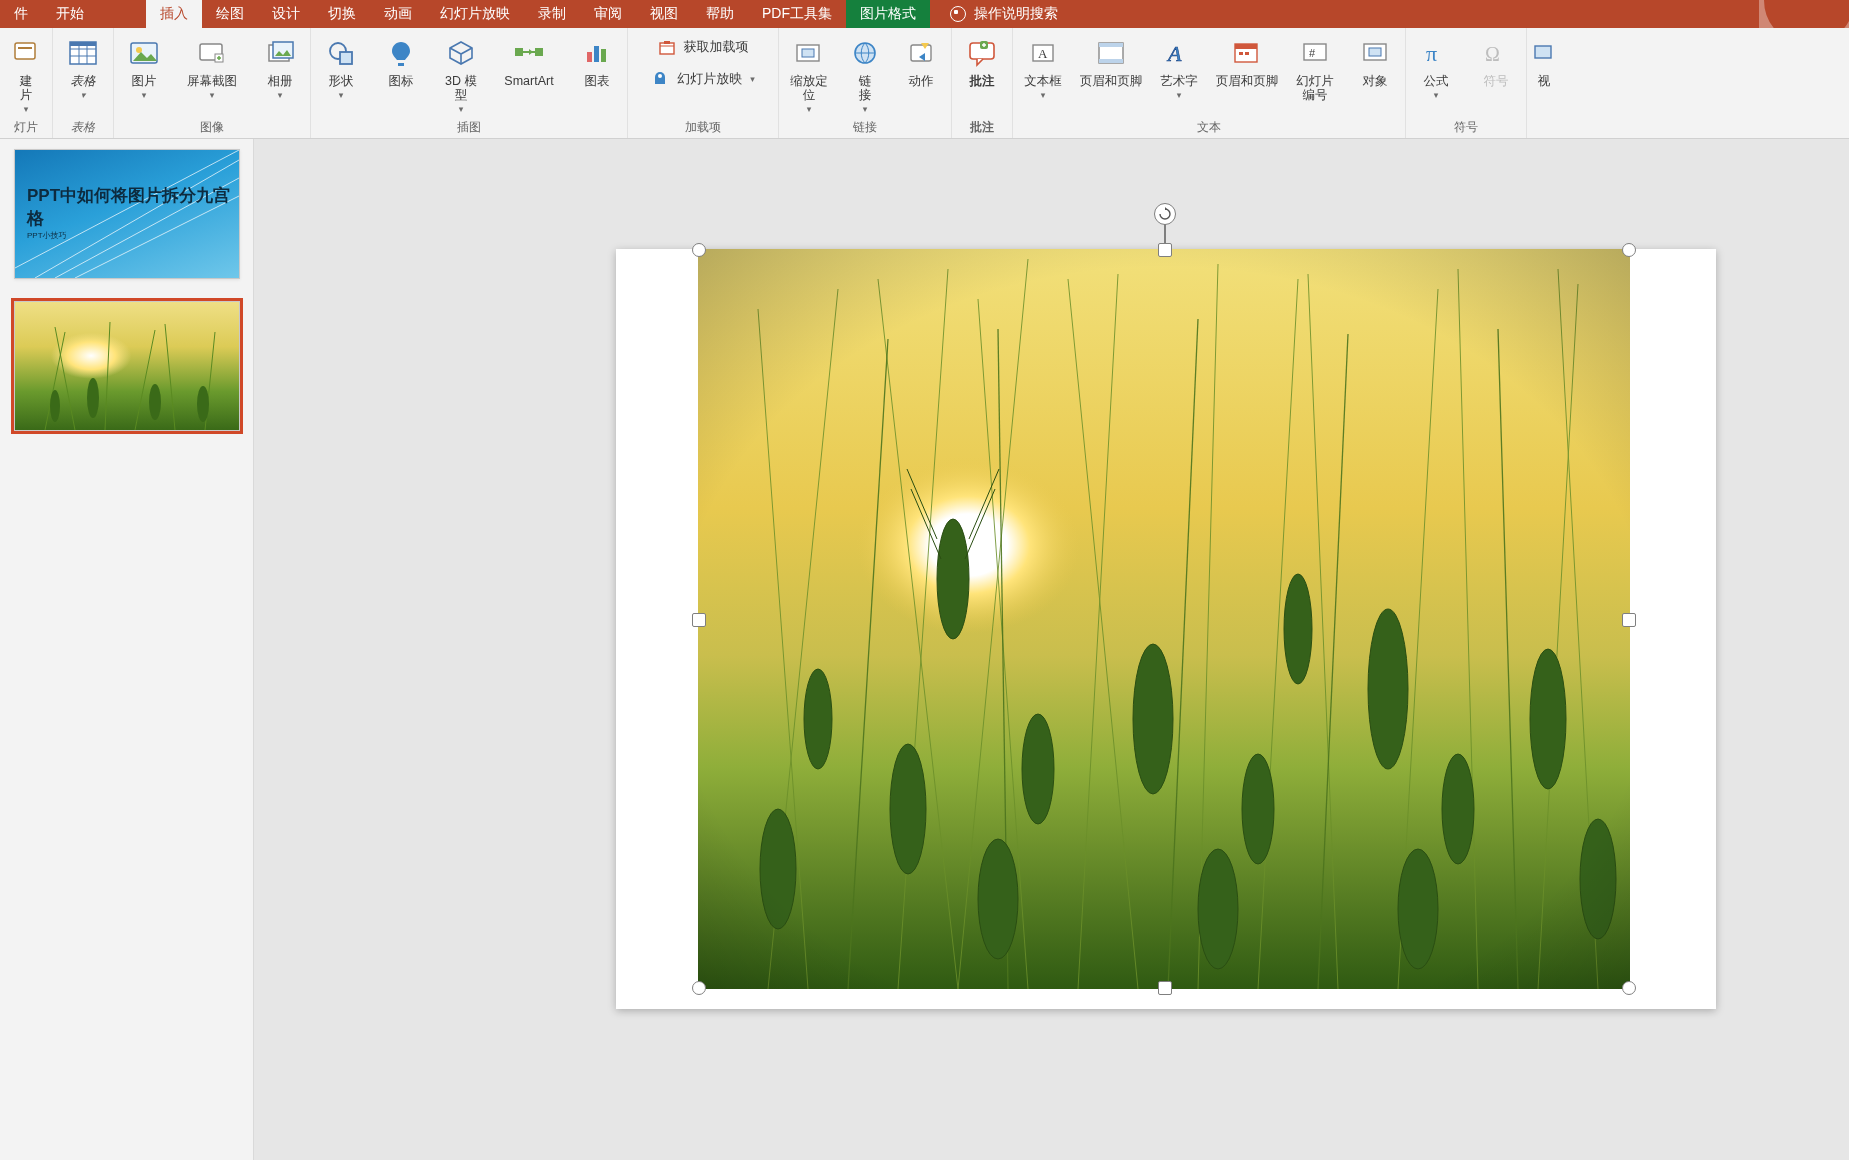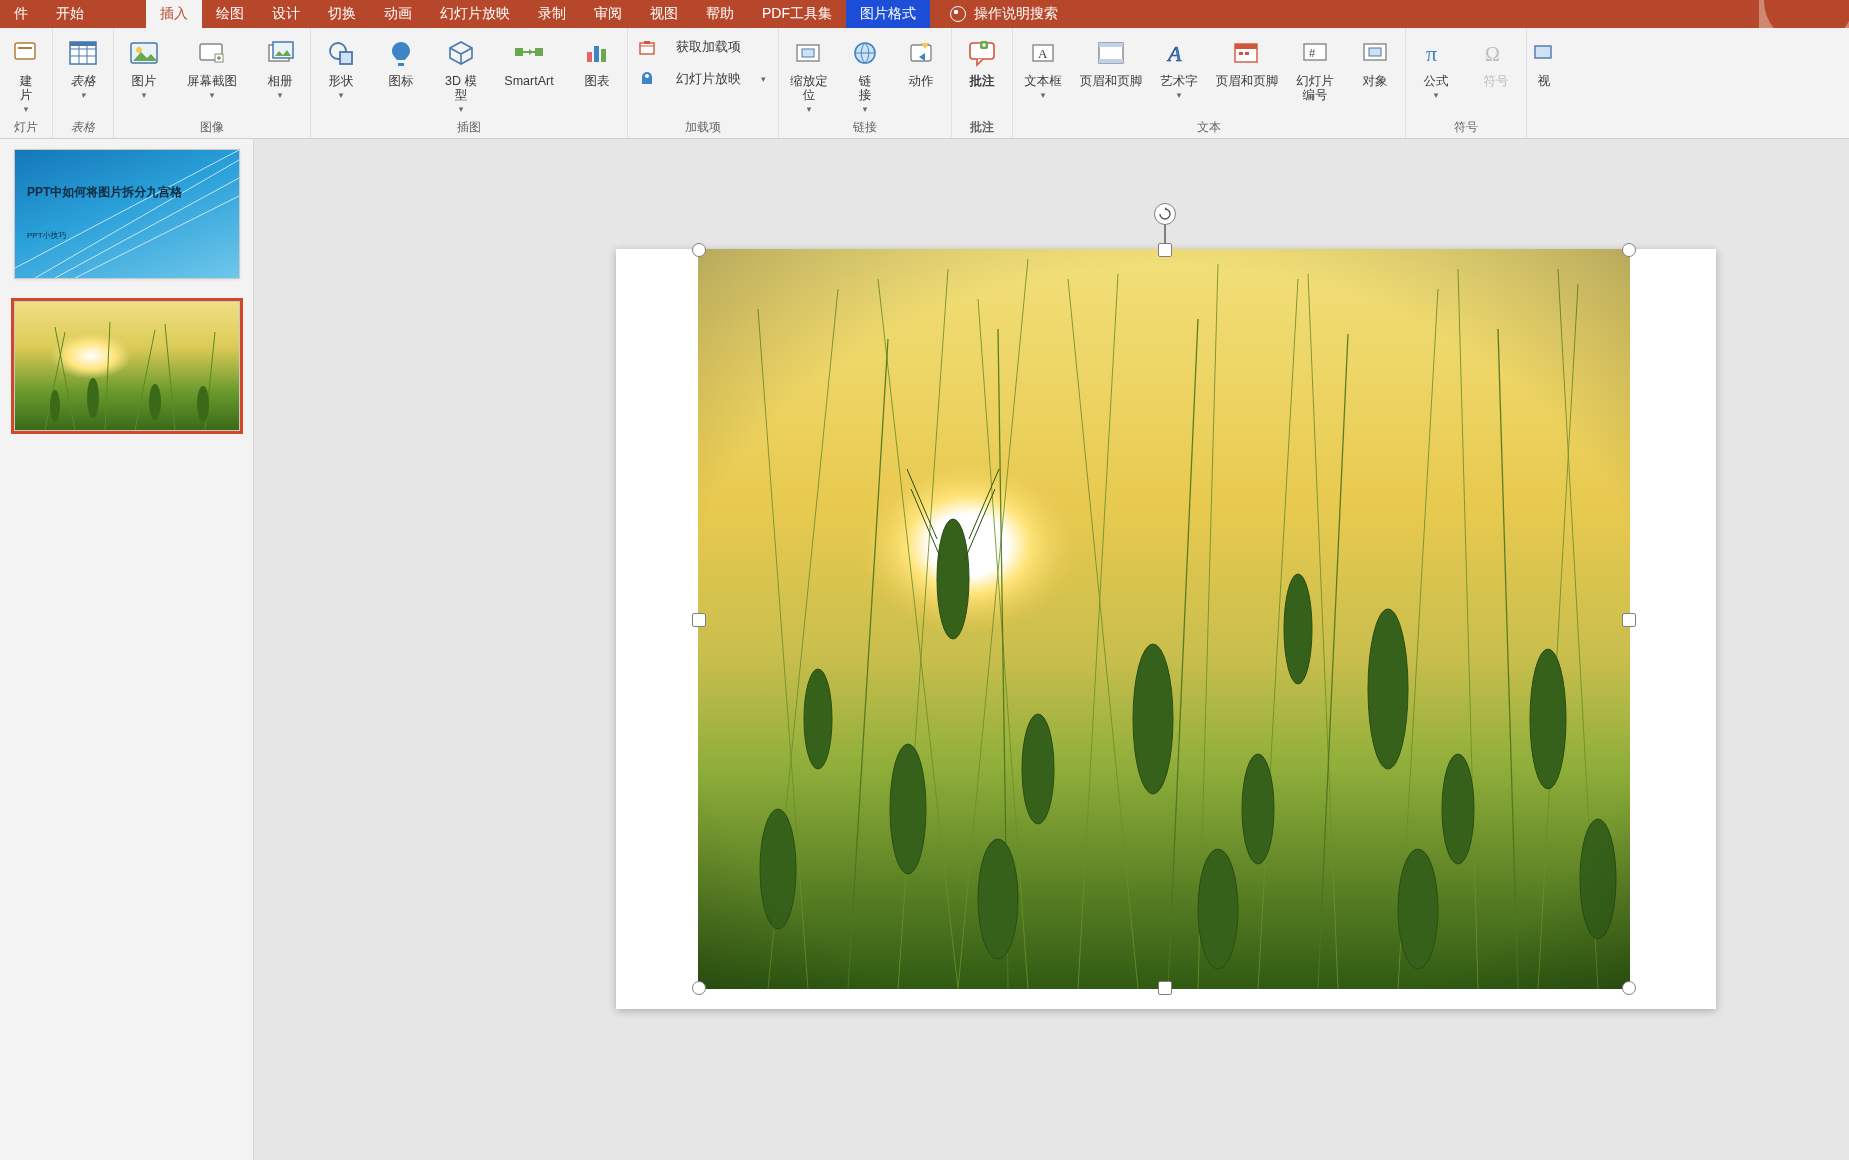--- a/index.html
+++ b/index.html
@@ -1,49 +1,49 @@
 <!DOCTYPE html>
 <html><head>
 <meta charset="utf-8">
 <style>
   html,body{margin:0;padding:0;font-family:"Microsoft YaHei","Segoe UI",sans-serif;background:#e6e6e6;overflow:hidden;}
   body{width:1849px;height:1160px;}
   
   .tabs{height:28px;background:#b7472a;display:flex;align-items:stretch;color:#fff;font-size:14px;position:relative;}
   .tab{padding:0 14px;display:flex;align-items:center;cursor:pointer;white-space:nowrap;}
   .tab.active{background:#f3f3f3;color:#b7472a;margin-left:48px;}
-  .tab.context{background:#1d4ed8;}
+  .tab.context{background:#15803d;}
   .tellme{display:flex;align-items:center;padding:0 20px;color:#fff;cursor:text;}
   .bulb{width:14px;height:14px;border:1.5px solid #fff;border-radius:50%;position:relative;margin-right:8px;}
   .bulb::after{content:"";position:absolute;width:4px;height:4px;background:#fff;left:3px;top:3px;border-radius:1px;}
   .titlecorner{position:absolute;right:0;top:0;width:90px;height:28px;overflow:hidden;}
   .titlecorner svg{width:120px;height:90px;position:absolute;right:-10px;top:-30px;opacity:.35;}
   
   .ribbon{height:110px;background:#f3f3f3;border-bottom:1px solid #d0d0d0;display:flex;align-items:stretch;}
   .group{display:flex;flex-direction:column;align-items:center;justify-content:space-between;padding:4px 0 2px;border-right:1px solid #e1e1e1;}
   .group .ctrls{display:flex;align-items:flex-start;gap:0;height:86px;}
   .group .glabel{font-size:12px;color:#666;padding-top:2px;}
   .big{display:flex;flex-direction:column;align-items:center;justify-content:flex-start;width:56px;padding:4px 2px 0;cursor:pointer;}
   .big.wide{width:72px;}
   .big.narrow{width:48px;}
   .big .ic{width:34px;height:34px;display:flex;align-items:center;justify-content:center;}
   .big .lbl{font-size:12.5px;color:#3b3b3b;text-align:center;line-height:14px;margin-top:4px;white-space:pre;}
   .big .dd{font-size:9px;color:#6b6b6b;margin-top:2px;}
   .mid{display:flex;flex-direction:column;justify-content:flex-start;padding:6px 10px 0;gap:14px;width:130px;}
-  .midrow{display:flex;align-items:center;gap:20px;font-size:13px;color:#3b3b3b;cursor:pointer;}
+  .midrow{display:flex;align-items:center;gap:8px;font-size:13px;color:#3b3b3b;cursor:pointer;justify-content:center;}
   .midrow .sic{width:18px;height:18px;display:flex;align-items:center;justify-content:center;}
   .disabled .lbl{color:#bdbdbd;}
   
   .workspace{display:flex;height:calc(1160px - 28px - 110px);}
   .thumbs{width:254px;background:#f3f3f3;border-right:1px solid #d9d9d9;padding:10px 14px;box-sizing:border-box;display:flex;flex-direction:column;gap:22px;}
   .thumb{width:224px;height:128px;background:#fff;border:1px solid #c9c9c9;box-shadow:0 1px 3px rgba(0,0,0,.08);position:relative;overflow:hidden;}
   .thumb.sel{outline:3px solid #d04828;outline-offset:0;}
   .thumb1{background:linear-gradient(160deg,#1478b8 0%,#2aa0d9 45%,#6fc7ea 100%);}
   .thumb1 .diag{position:absolute;inset:0;}
-  .thumb1 .ttext{position:absolute;top:34px;left:12px;font-size:12px;font-weight:600;color:#0d2b3f;}
+  .thumb1 .ttext{position:absolute;top:34px;left:12px;font-size:17px;font-weight:600;color:#0d2b3f;}
   .thumb1 .tsub{position:absolute;top:80px;left:12px;font-size:8px;color:#0d2b3f;}
   .thumb2{background:linear-gradient(to bottom,#efdf85 0%,#dccb56 35%,#6a9a2d 70%,#3a6a18 100%);}
   .thumb2 svg{position:absolute;inset:0;}
   
   .stage{flex:1;position:relative;background:#e6e6e6;display:flex;align-items:flex-start;justify-content:center;overflow:hidden;}
   .slide{position:absolute;left:362px;top:110px;width:1100px;height:760px;background:#fff;box-shadow:0 2px 8px rgba(0,0,0,.25);}
   
   .picwrap{position:absolute;left:444px;top:110px;width:932px;height:740px;}
   .photo{width:100%;height:100%;overflow:hidden;}
   .handles .h{position:absolute;width:12px;height:12px;background:#fff;border:1.5px solid #7f7f7f;border-radius:50%;}

